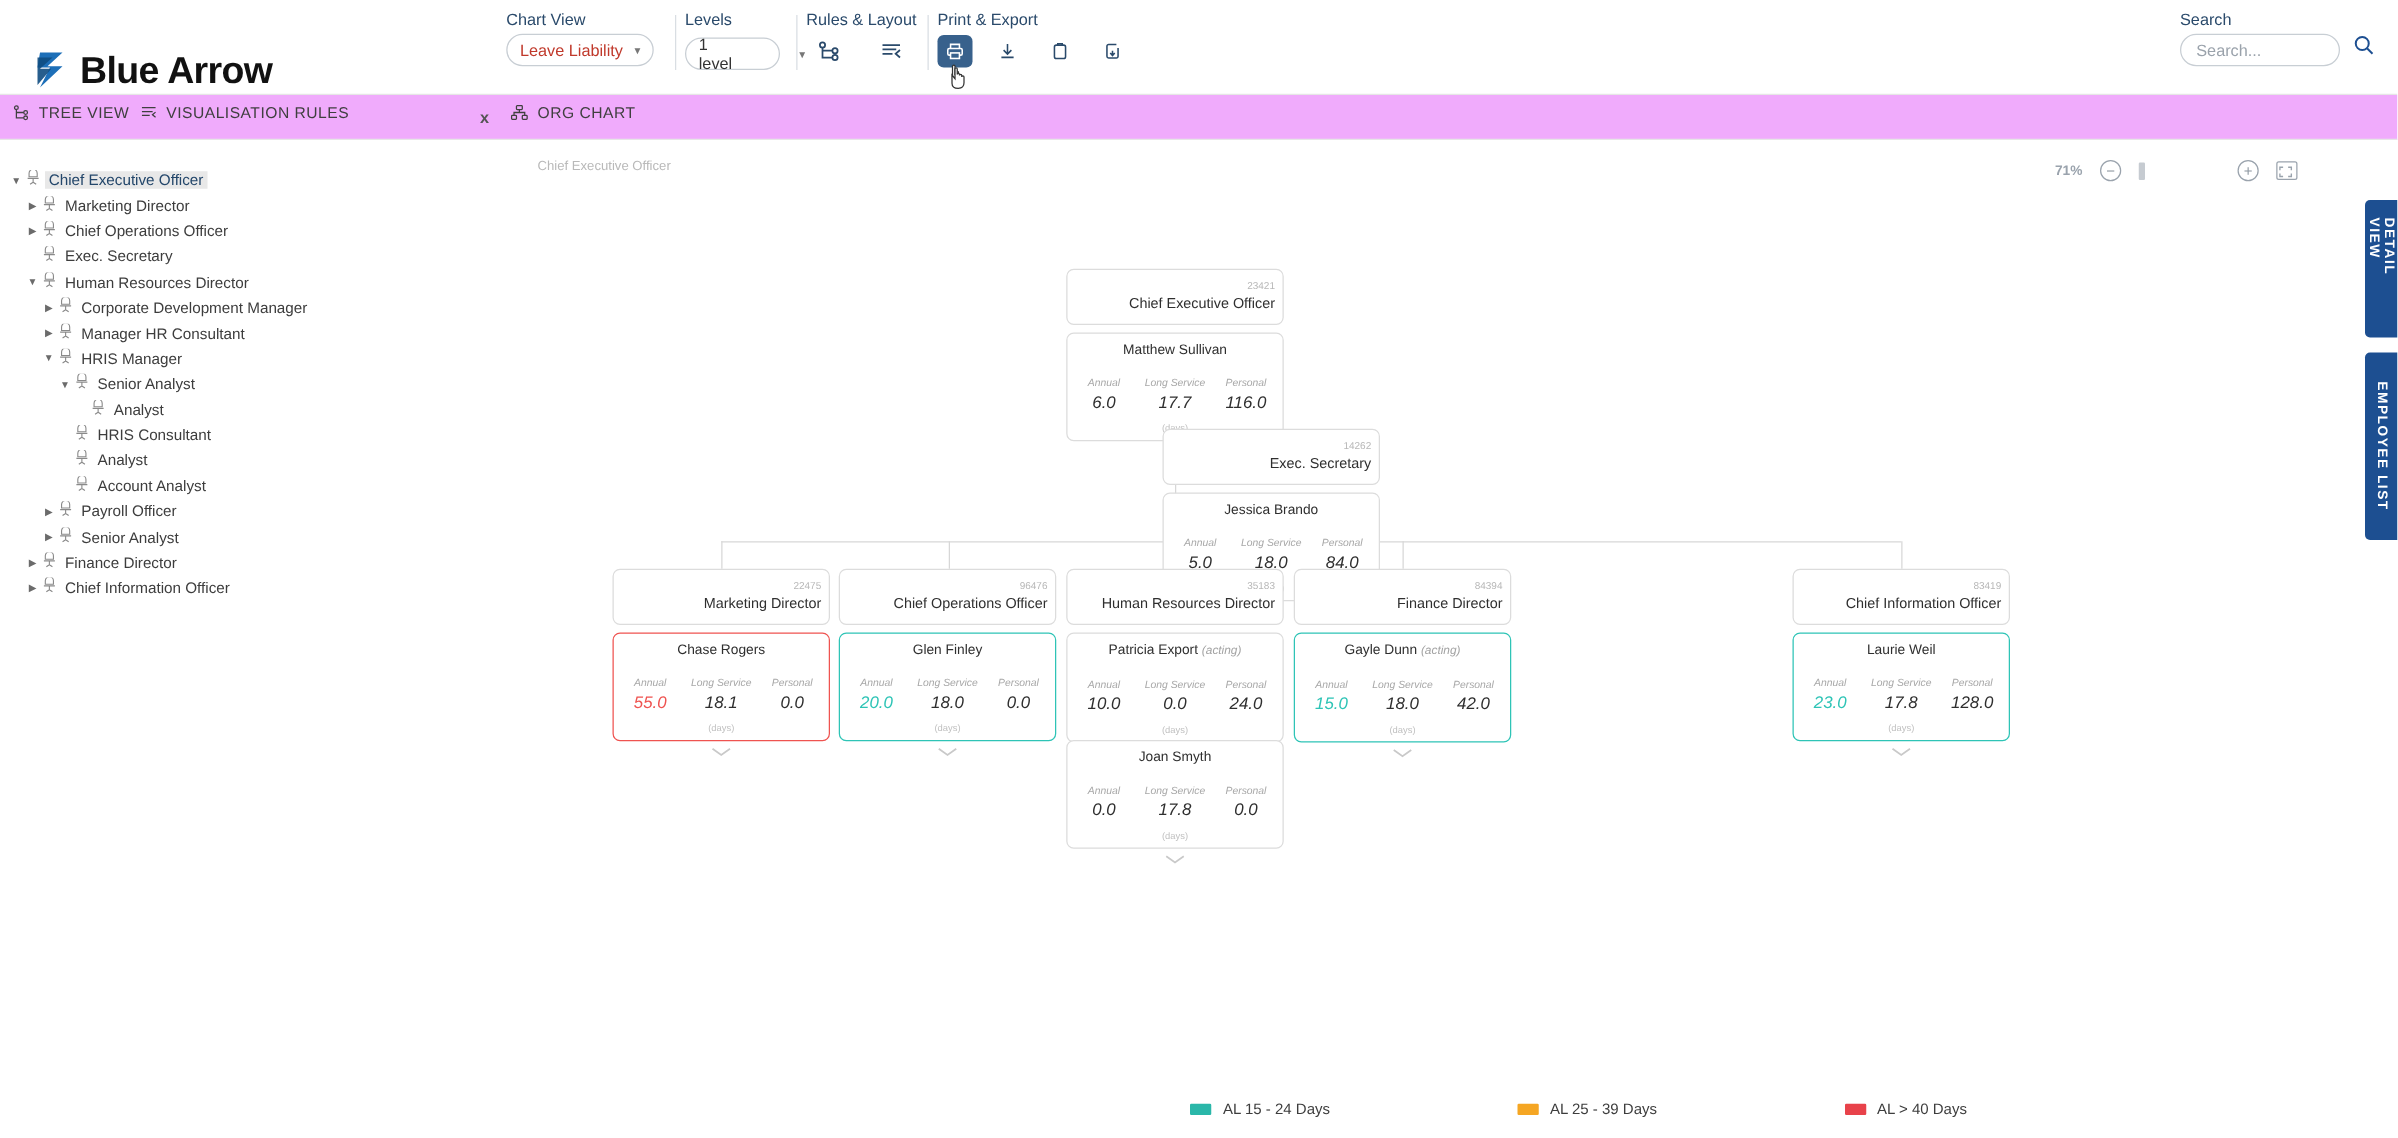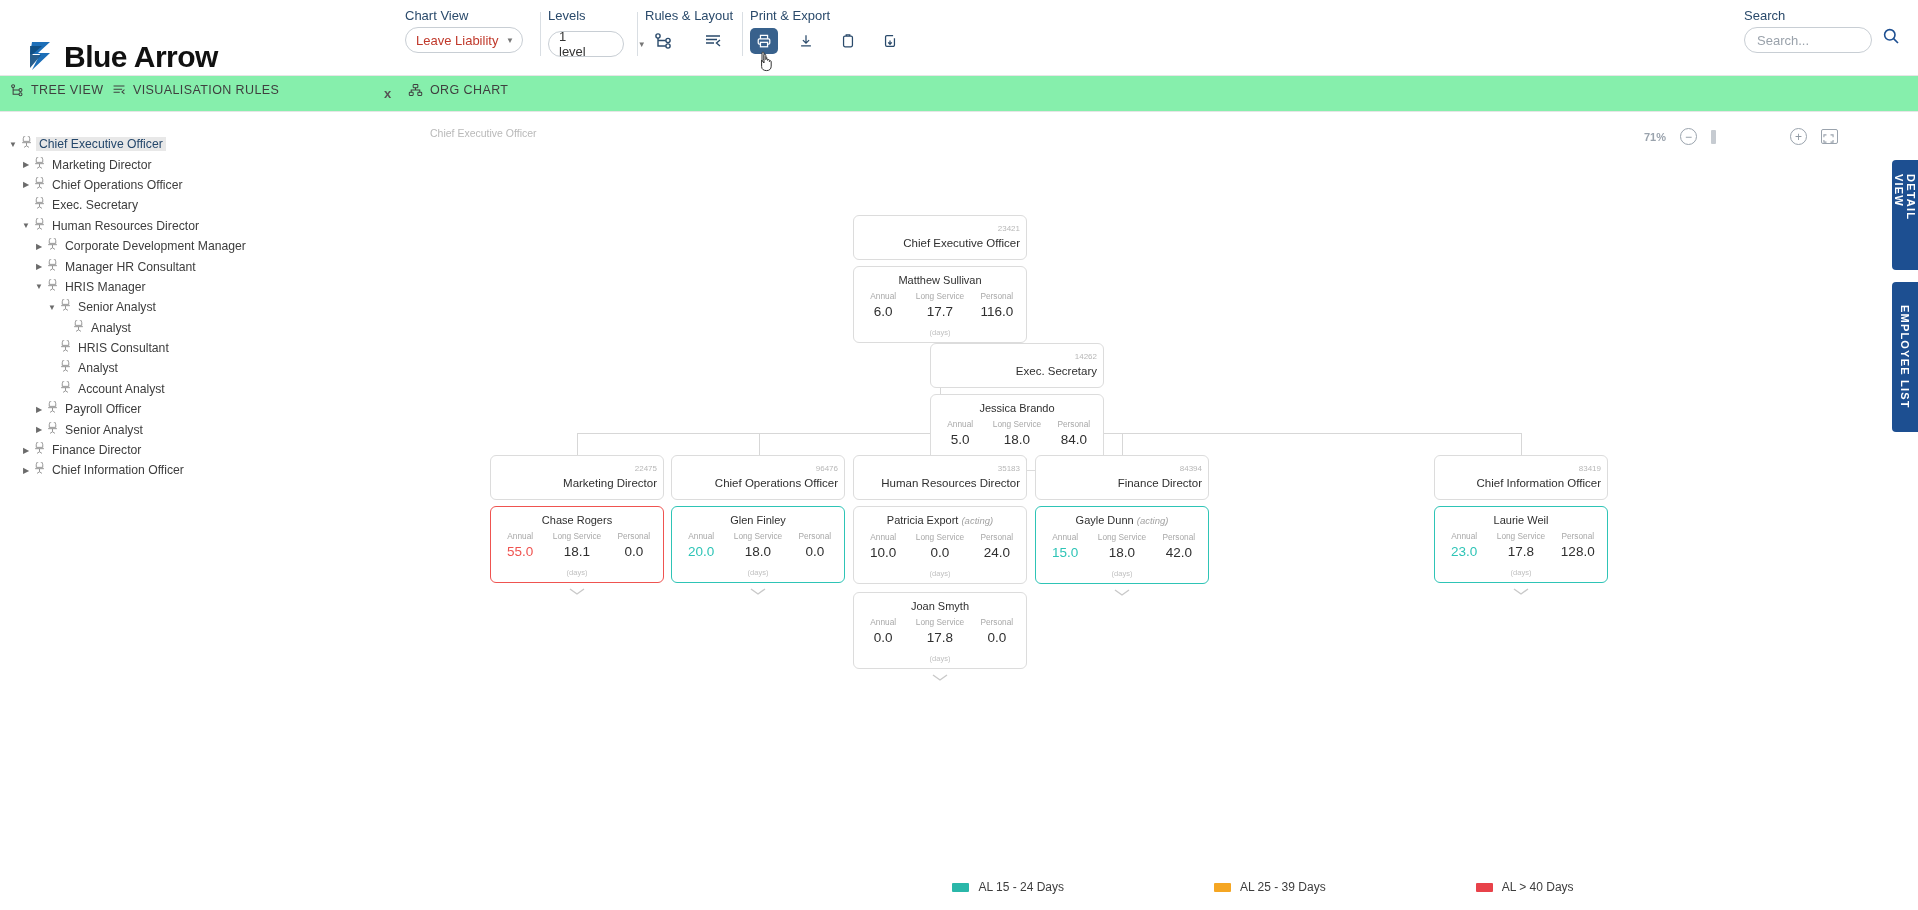--- a/index.html
+++ b/index.html
@@ -68,21 +68,21 @@
   .search-input {
     width: 128px; height: 26px; border: 1px solid #c8ced4; border-radius: 13px;
     padding: 0 12px; font-size: 13px; color: #333; outline: none;
     background: #fff; font-family: "Liberation Sans", sans-serif;
   }
   .search-input::placeholder { color: #9aa2ab; }
 
   
   .subbar {
     position: absolute; top: 76px; left: 0; width: 1918px; height: 36px;
-    border-bottom: 1px solid #e6e6e6; background: #86efac;
+    border-bottom: 1px solid #e6e6e6; background: #f0abfc;
   }
   .subtab {
     position: absolute; top: 7px; display: flex; align-items: center; gap: 7px;
     font-size: 12.5px; color: #3f3f3f; letter-spacing: 0.4px; cursor: pointer;
   }
   .closeX {
     position: absolute; left: 384px; top: 10px; font-size: 13px;
     color: #555; cursor: pointer; font-weight: 600;
   }
 
@@ -146,21 +146,21 @@
   .emp-card {
     width: 174px; border: 1px solid #dcdcdc; border-radius: 6px;
     background: #fff; padding: 5px 4px 4px 4px; text-align: center;
     margin-top: 6px; position: relative;
   }
   .emp-card.red   { border: 1.6px solid #ef5350; }
   .emp-card.teal  { border: 1.6px solid #2ec4b6; }
   .emp-name { font-size: 11px; color: #2f2f2f; line-height: 16px; }
   .emp-name .acting { color: #a3a3a3; font-size: 9.5px; font-style: italic; }
   .leave-grid {
-    display: grid; grid-template-columns: 1fr 1.25fr 1fr; margin-top: 2px;
+    display: grid; grid-template-columns: 1fr 1.25fr 1fr; margin-top: 12px; font-style: italic;
   }
   .leave-hdr { font-size: 8.3px; color: #a8a8a8; line-height: 12px; }
   .leave-val { font-size: 13.5px; color: #2f2f2f; line-height: 19px; }
   .leave-val.red  { color: #ef5350; }
   .leave-val.teal { color: #2ec4b6; }
   .days-note { font-size: 7.5px; color: #c0c0c0; line-height: 11px; margin-top: 6px; }
 
   .chev {
     position: absolute; left: 50%; transform: translateX(-50%);
     margin-top: 2px; color: #c9c9c9; font-size: 12px; cursor: pointer;

